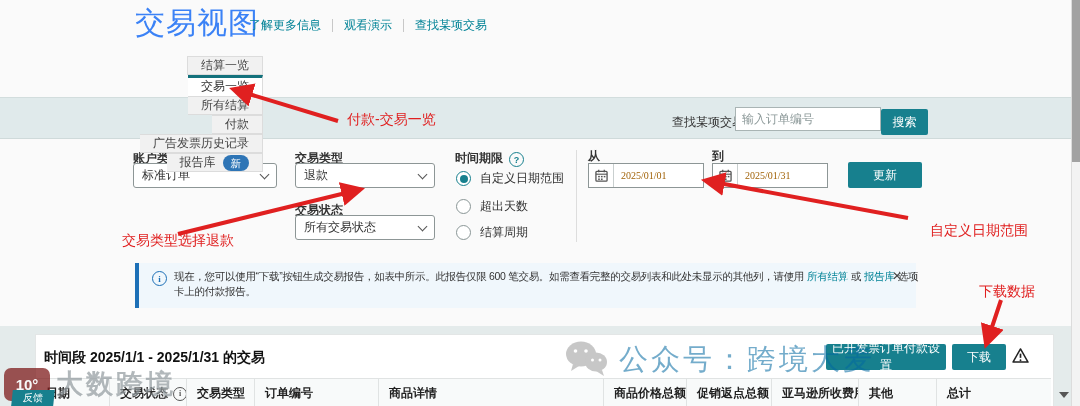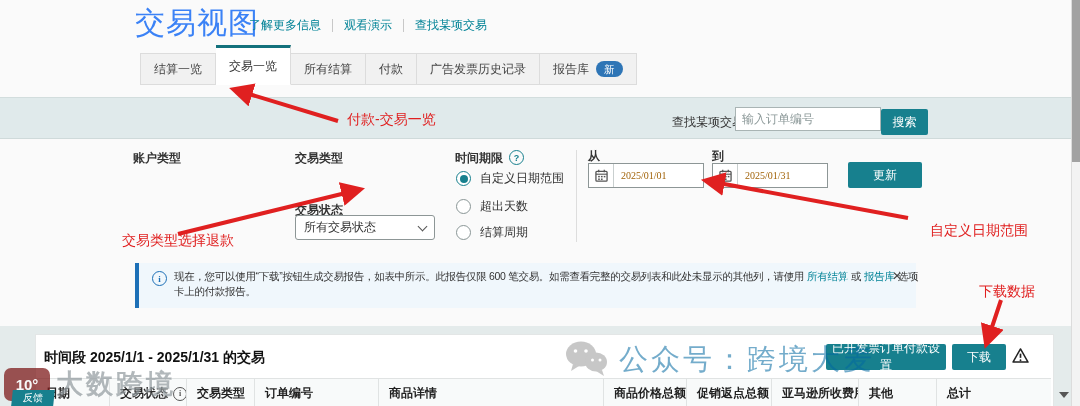--- a/index.html
+++ b/index.html
@@ -7,21 +7,21 @@
     font-family:"Liberation Sans",sans-serif;color:#333;}
   .abs{position:absolute;}
 
   
   .page-title{left:135px;top:3px;font-size:30px;color:#3b82f6;font-weight:400;letter-spacing:1px;}
   .header-links{left:249px;top:17px;display:flex;align-items:center;font-size:12px;}
   .header-links .hlink{color:#008296;cursor:pointer;white-space:nowrap;}
   .header-links .sep{width:1px;height:13px;background:#c8c8c8;margin:0 11px;}
 
   
-  .tabbar{left:140px;top:44px;height:41px;display:flex;align-items:flex-end;z-index:2;}
+  .tabbar{left:140px;top:56px;height:41px;display:flex;align-items:flex-end;z-index:2;flex-direction:column;}
   .tab{height:30px;background:#f1f1f1;border:1px solid #dcdcdc;border-left-width:0;
        display:flex;align-items:center;padding:0 13px;font-size:12px;color:#444;white-space:nowrap;cursor:pointer;}
   .tab:first-child{border-left-width:1px;}
   .tab.active{height:36px;background:#fff;border-top:3px solid #13717c;border-bottom:1px solid #fff;
        font-weight:400;color:#333;position:relative;z-index:3;}
   .badge-new{display:inline-block;margin-left:7px;background:#2e75b6;color:#fff;border-radius:9px;
        font-size:10.5px;padding:2px 8px;line-height:12px;}
 
   
   .band{left:0;top:97px;width:1080px;height:40px;background:#e0eaeb;border-top:1px solid #d2dddd;border-bottom:1px solid #cfdada;}
@@ -132,30 +132,38 @@
       <span class="badge-new">新</span>
     </div>
   </div>
 
   <div class="abs band"></div>
   <div class="abs search-label">查找某项交易</div>
   <input class="abs search-input" placeholder="输入订单编号" style="">
   <button class="abs btn search-btn">搜索</button>
 
   <div class="abs flabel" style="left:133px;top:150px;">账户类型</div>
+  <div class="abs select" style="left:133px;top:163px;width:126px;">
+    <span>标准订单</span>
+    <span class="chev"></span>
+  </div>
 
   <div class="abs flabel" style="left:295px;top:150px;">交易类型</div>
+  <div class="abs select" style="left:295px;top:163px;width:122px;">
+    <span>退款</span>
+    <span class="chev"></span>
+  </div>
 
   <div class="abs flabel" style="left:295px;top:202px;">交易状态</div>
   <div class="abs select" style="left:295px;top:215px;width:122px;align-items:center;">
     <span>所有交易状态</span>
     <span class="chev"></span>
   </div>
 
-  <div class="abs" style="left:455px;top:150px;display:flex;align-items:flex-start;">
+  <div class="abs" style="left:455px;top:150px;display:flex;align-items:flex-end;">
     <span class="flabel">时间期限</span>
     <span class="qicon">?</span>
   </div>
   <div class="abs radio-row" style="left:456px;top:170px;">
     <span class="radio sel"></span>
     <span>自定义日期范围</span>
   </div>
   <div class="abs radio-row" style="left:456px;top:198px;">
     <span class="radio"></span>
     <span>超出天数</span>

